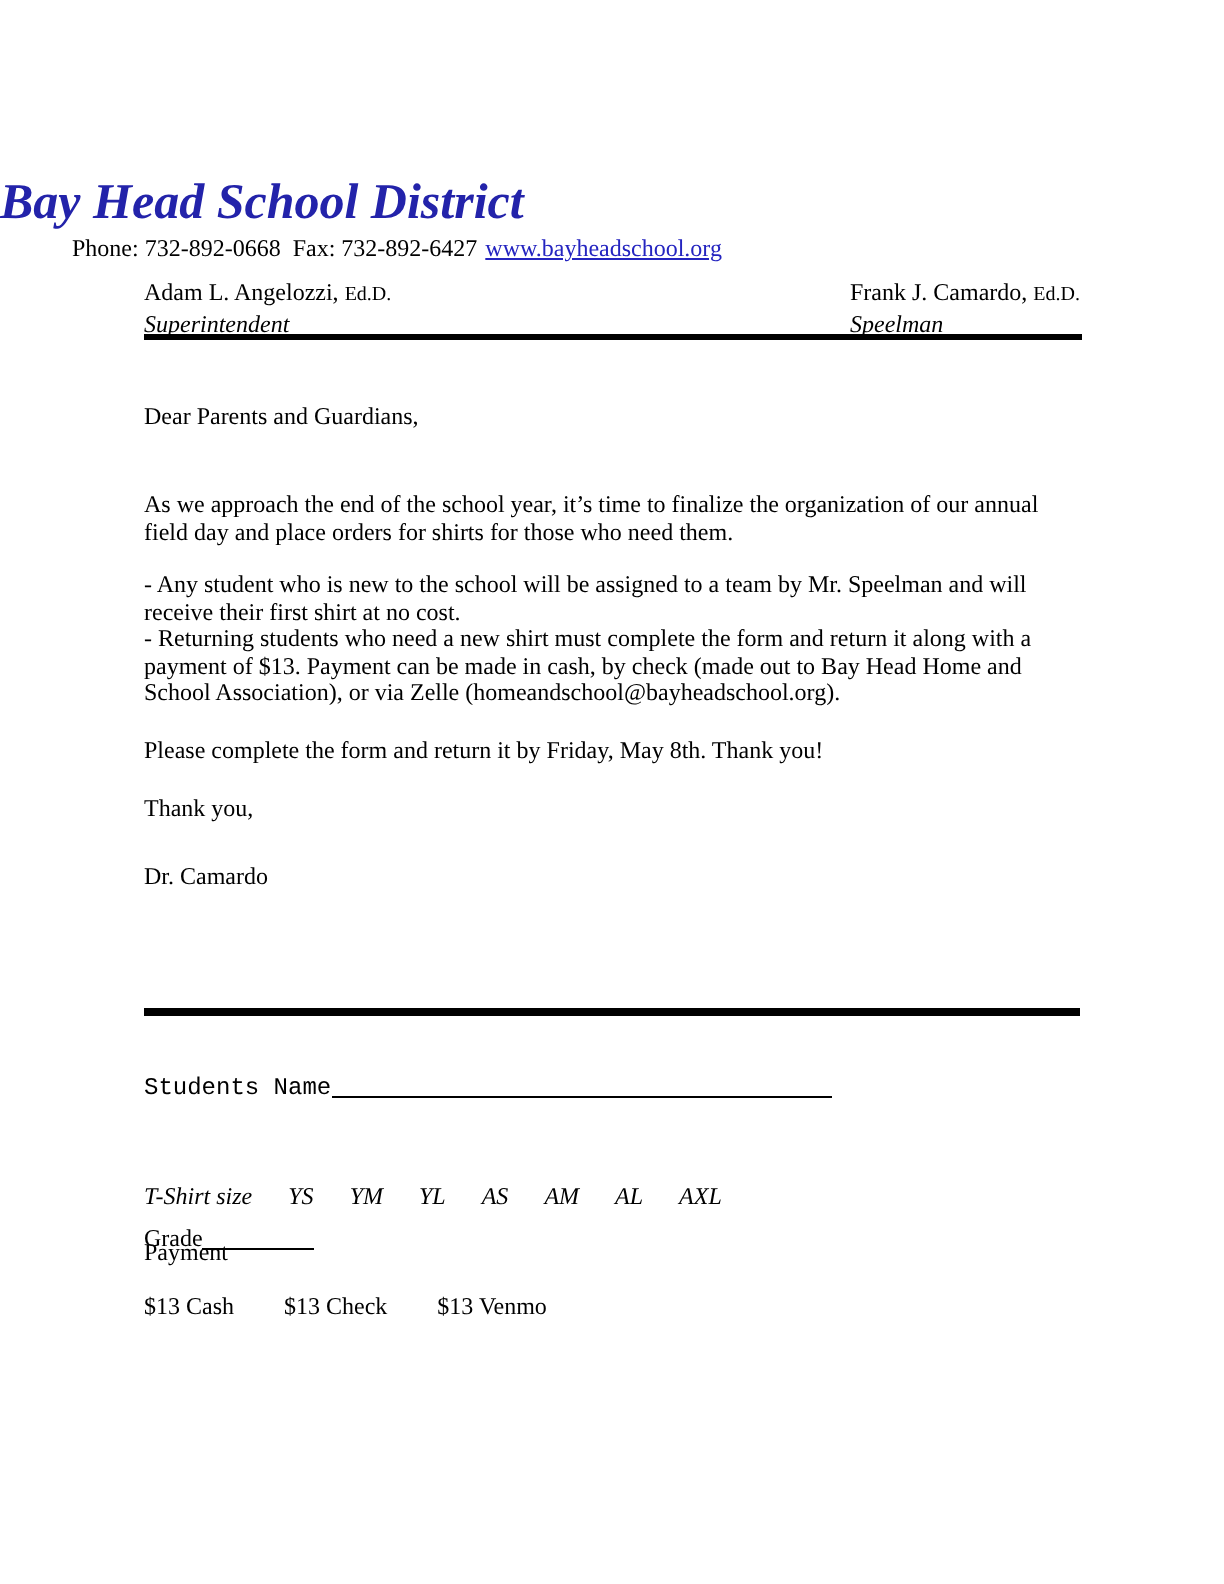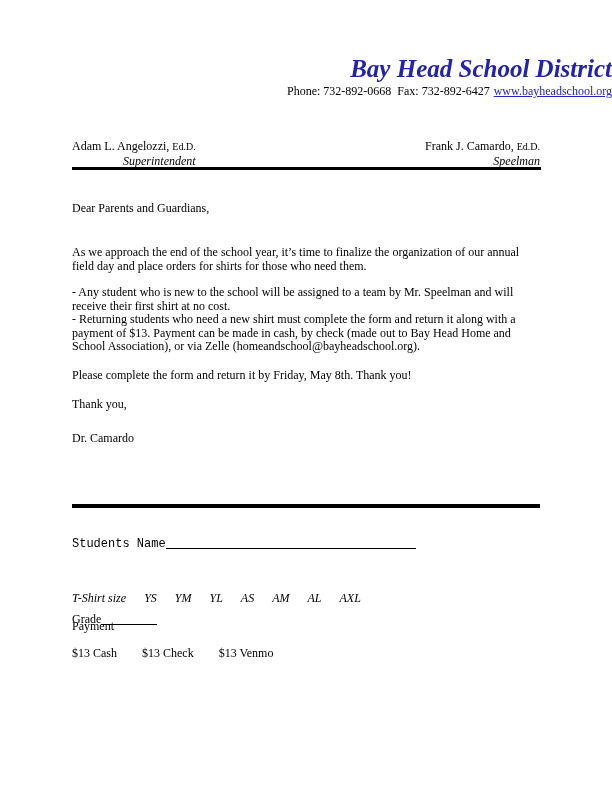--- a/index.html
+++ b/index.html
@@ -1,32 +1,32 @@
 <!DOCTYPE html>
 <html><head>
 <meta charset="utf-8">
 <style>
   html,body{margin:0;padding:0;background:#ffffff;}
   .page{
     position:relative;width:612px;height:792px;background:#ffffff;
     font-family:"Liberation Serif",serif;color:#000;overflow:hidden;
   }
   
-  .hdr{position:absolute;top:54px;left:0;width:612px;text-align:right;}
+  .hdr{position:absolute;top:87px;left:0;width:612px;text-align:left;}
   .title{font-size:25px;line-height:29px;font-weight:bold;font-style:italic;color:#2323AA;}
   .addr{font-size:12px;line-height:13px;}
   .phone{font-size:12px;line-height:13px;margin-top:2px;padding-left:36px;}
   .phone-label{white-space:pre;}
   .site{color:#2424C0;text-decoration:underline;margin-left:4px;cursor:pointer;}
   
   .officials{position:absolute;top:139px;left:72px;width:468px;display:flex;
              justify-content:space-between;font-size:12px;line-height:14px;}
   .off-col{display:inline-block;}
   .deg{font-size:10px;margin-left:3px;}
-  .role{font-style:italic;text-align:right;}
+  .role{font-style:italic;text-align:left;}
   
   .rule{position:absolute;left:72px;background:#000;}
   .rule1{top:167px;width:469px;height:2.5px;}
   .rule2{top:504px;width:468px;height:3.5px;}
   
   .para{position:absolute;left:72px;width:500px;font-size:12px;line-height:13.5px;white-space:pre-line;}
   .salutation{top:202px;}
   .p1{top:246px;}
   .p2{top:286px;}
   .p3{top:369px;}

